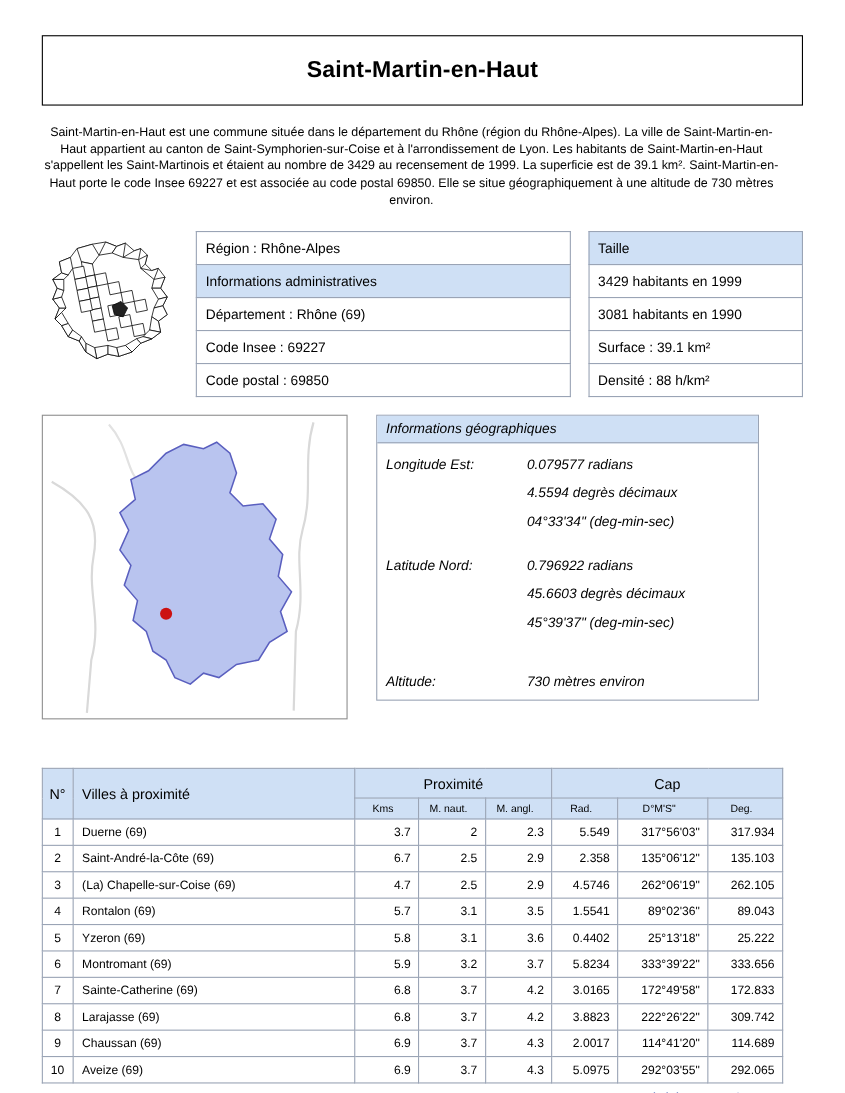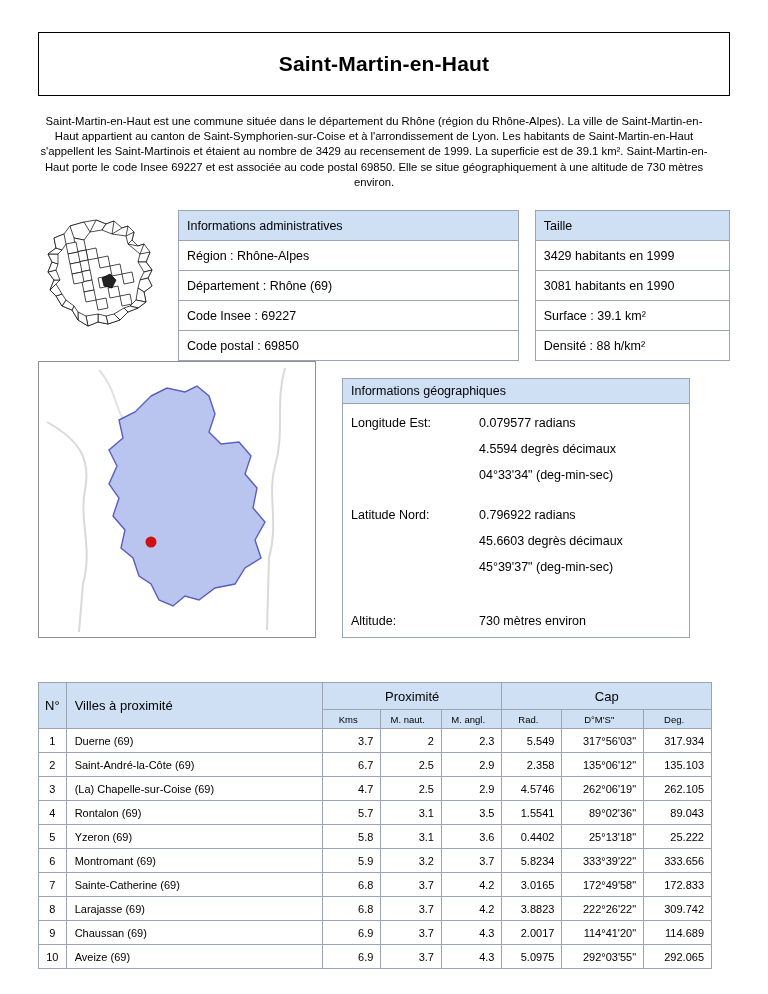--- a/index.html
+++ b/index.html
@@ -78,23 +78,24 @@
     margin-left: 18px;
     width: 342px;
   }
   .admin-box td { width: 100%; }
   .taille-box {
     margin-left: 16px;
     width: 196px;
   }
   
   .band2 {
-    margin-top: 0;
+    margin-top: 16px;
     display: flex;
-    align-items: flex-end;
+    align-items: flex-start;
+    font-style: italic;
   }
   .commune-map {
     border: 1px solid #8e8e8e;
     width: 276px;
     height: 275px;
     flex: 0 0 auto;
     background: #ffffff;
     position: relative;
     overflow: hidden;
   }
@@ -239,24 +240,24 @@
           <path d="M32 58 L42 56 L44 66 L34 68 Z"></path>
           <path d="M80 80 L90 78 L92 88 L82 90 Z"></path>
         </g>
         <path d="M62 62 L70 58 L76 64 L72 72 L64 70 Z" fill="#222222" stroke="#000" stroke-width="0.7"></path>
       </svg>
     </div>
 
     <table class="info-table admin-box">
       <tbody>
           <tr>
+            <td>Région :  Rhône-Alpes</td>
+          </tr>
+      <tr>
             <td class="hdr">Informations administratives</td>
-          </tr>
-      <tr>
-            <td>Région :  Rhône-Alpes</td>
           </tr>
       <tr>
             <td>Département :  Rhône (69)</td>
           </tr>
       <tr>
             <td>Code Insee :  69227</td>
           </tr>
       <tr>
             <td>Code postal :  69850</td>
           </tr>

